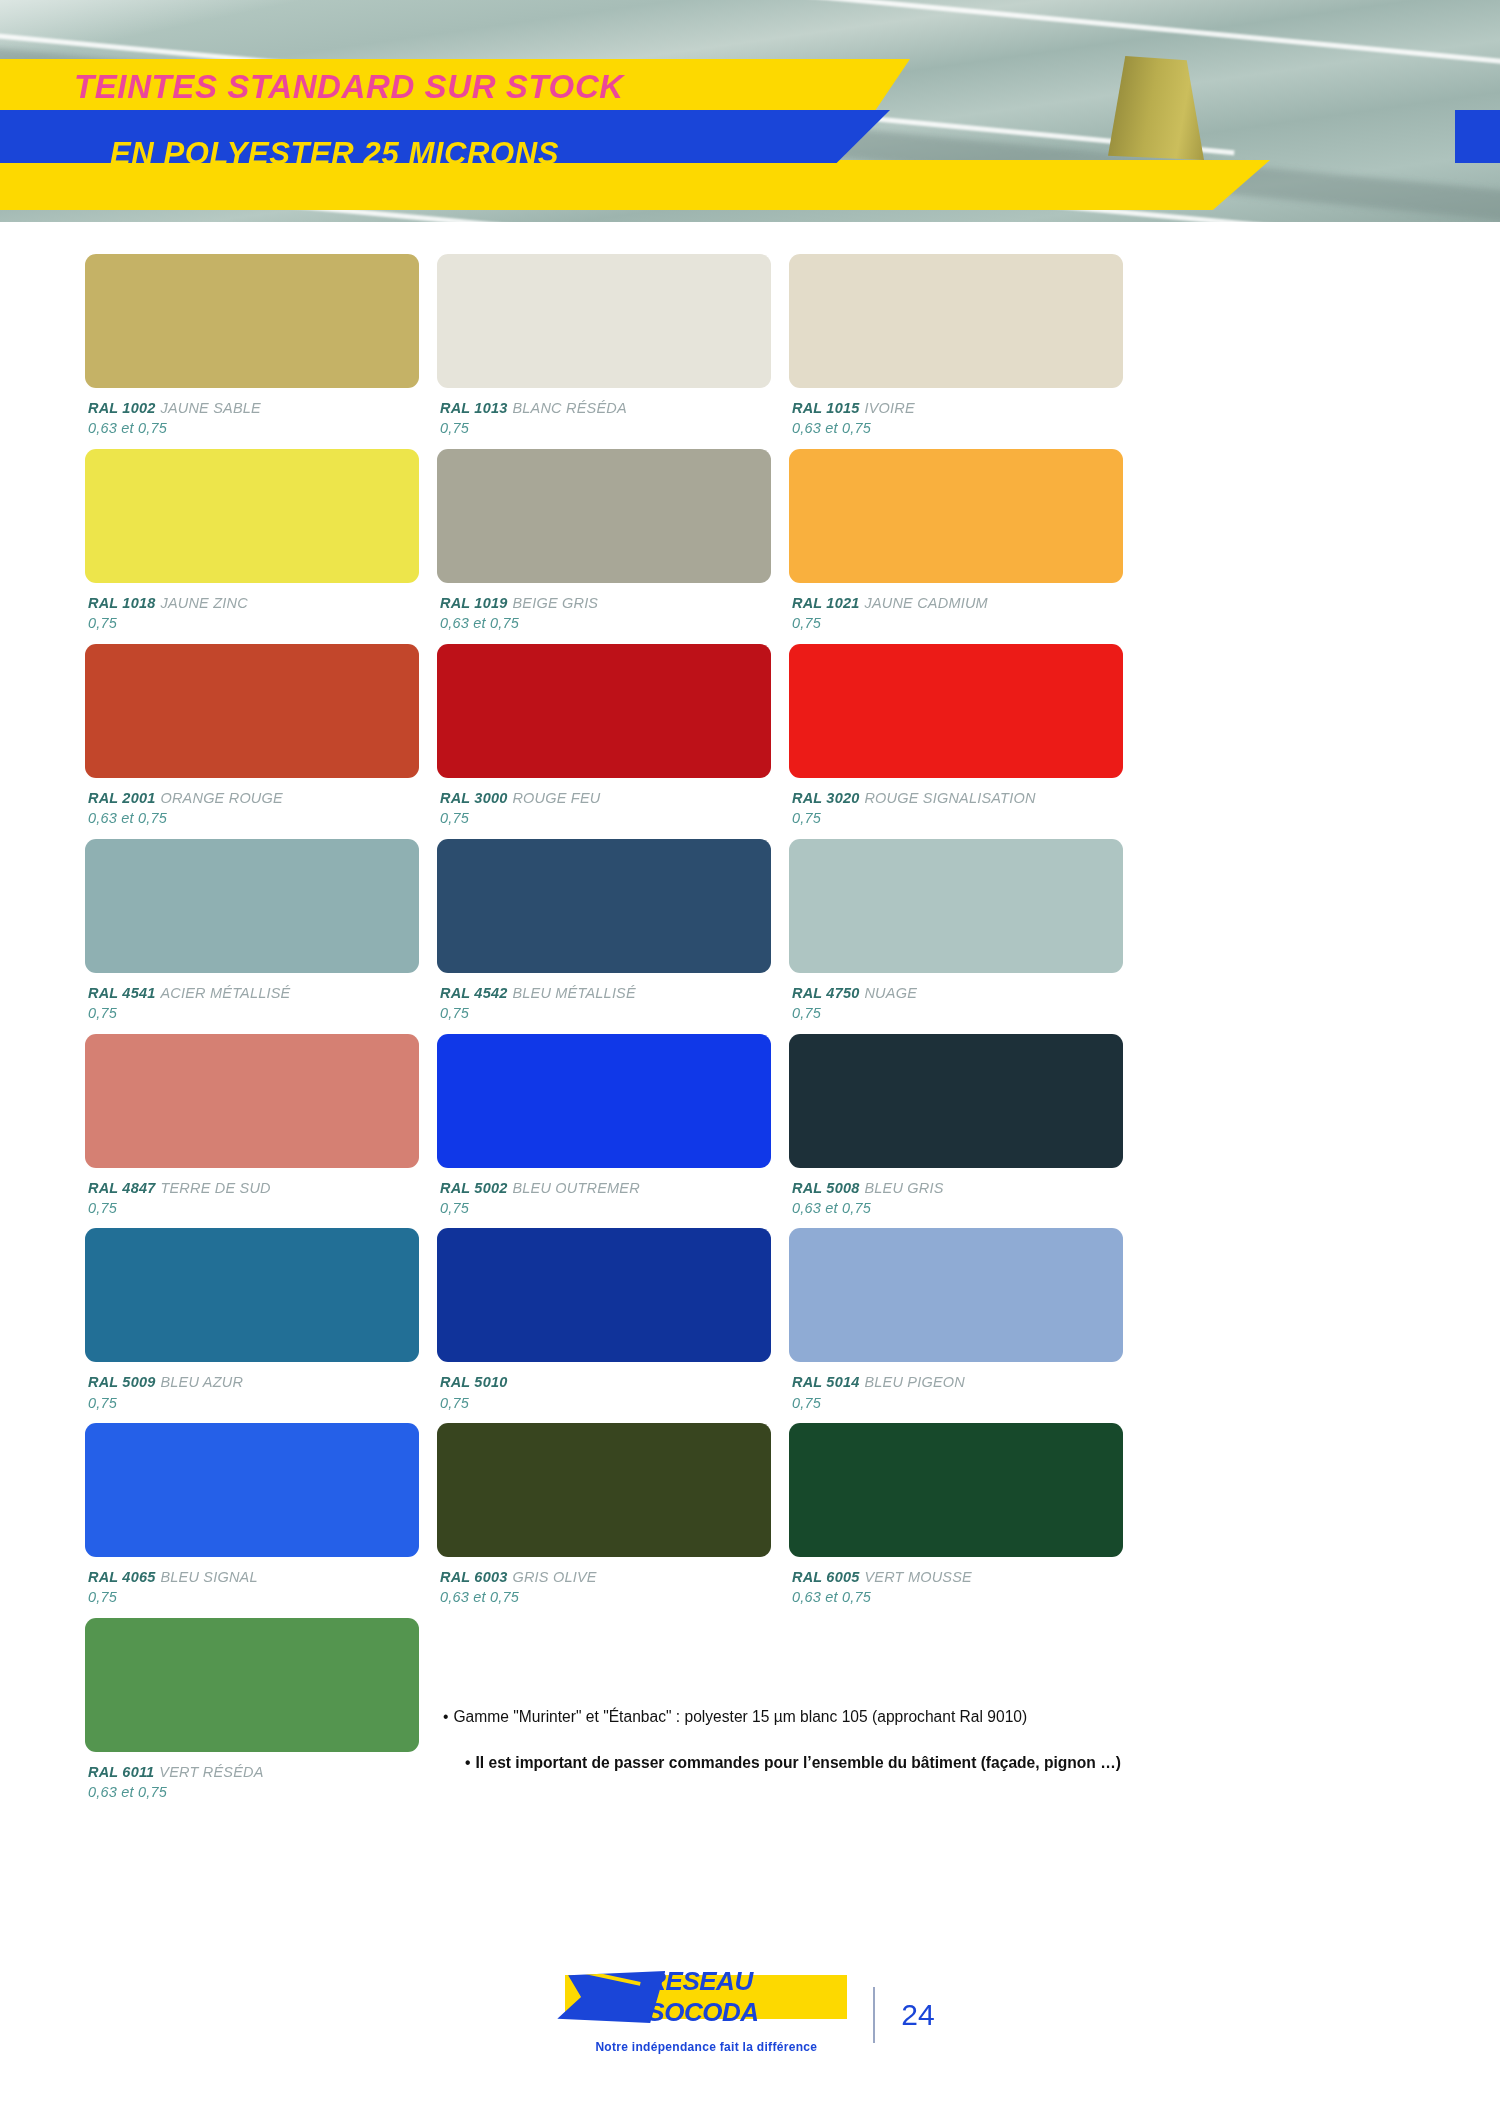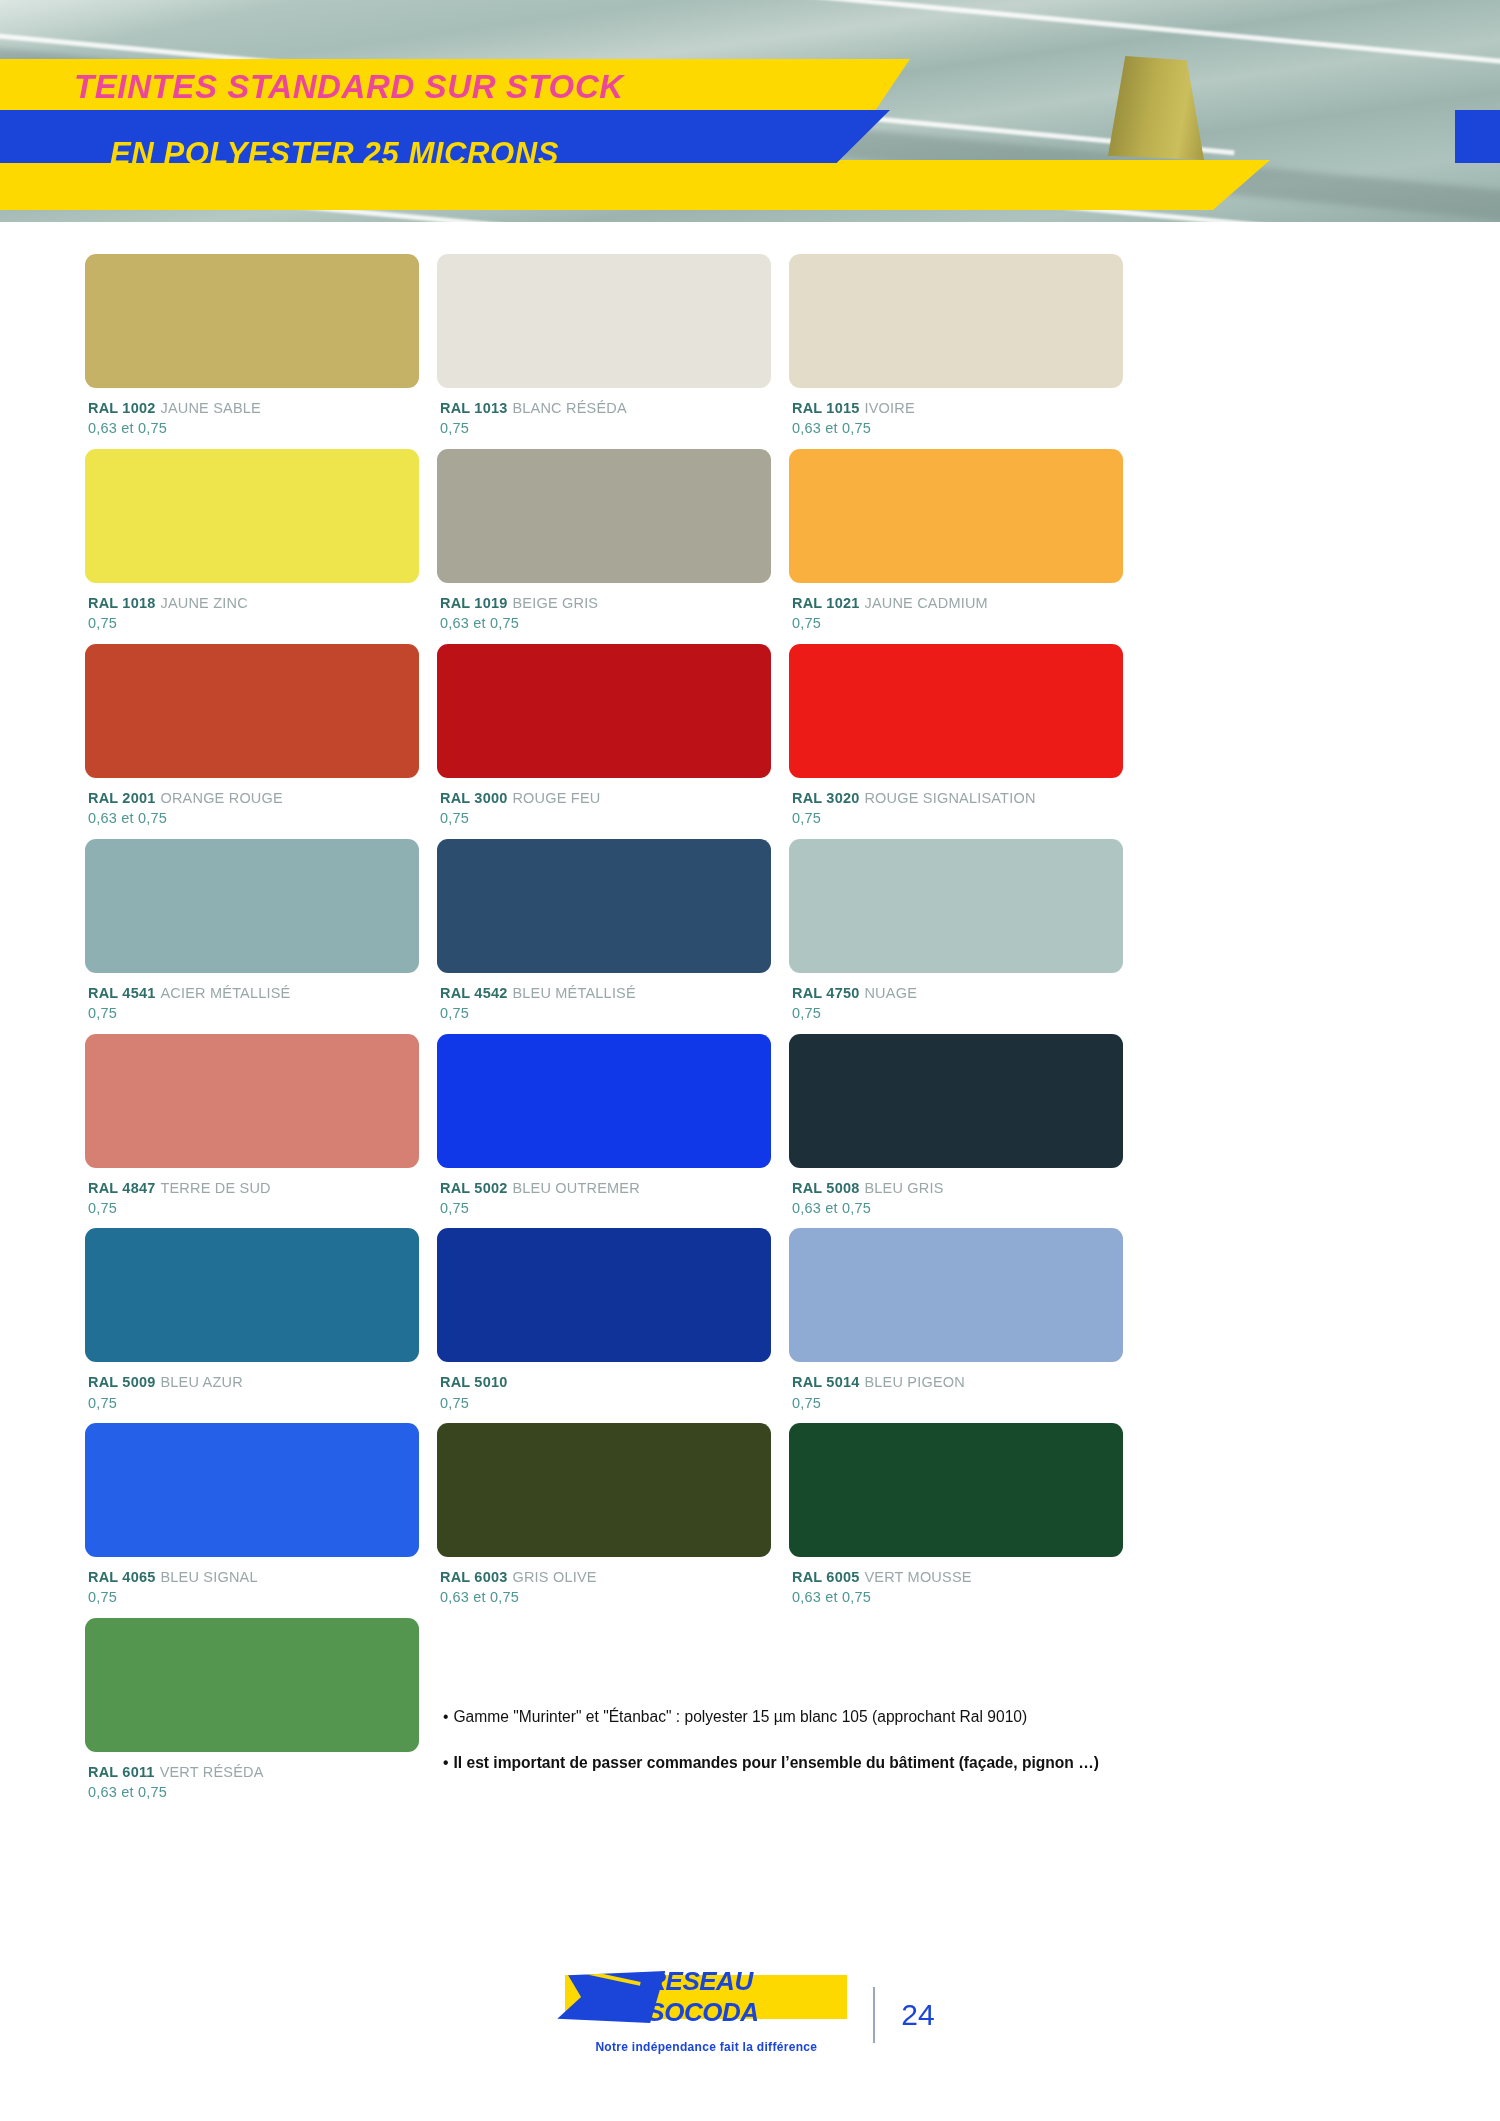--- a/index.html
+++ b/index.html
@@ -111,21 +111,21 @@
   .grid {
     position: absolute;
     top: 254px; left: 85px;
     width: 1090px;
   }
   .row {
     display: flex;
     gap: 44px;
     margin-bottom: 9px;
   }
-  .cell { width: 308px; }
+  .cell { width: 308px; font-style: italic; }
   .swatch {
     width: 334px;
     height: 134px;
     border-radius: 11px;
   }
   .cap { padding-top: 11px; padding-left: 3px; }
   .cap-main {
     font-size: 14.5px;
     line-height: 1.32;
     white-space: nowrap;
@@ -152,21 +152,21 @@
     position: absolute;
     top: 1706px; left: 443px;
     width: 700px;
   }
   .note {
     font-size: 15.6px;
     color: #111111;
     margin-bottom: 24px;
     line-height: 1.42;
   }
-  .note.bold { font-weight: bold; margin-bottom: 3px; }
+  .note.bold { font-weight: bold; margin-bottom: 3px; text-align: center; }
   .note .bullet { margin-right: 5px; }
   .note .indent { display: block; padding-left: 13px; }
 
   
   .footer {
     position: absolute;
     top: 1975px; left: 0;
     width: 1500px;
     display: flex;
     justify-content: center;

